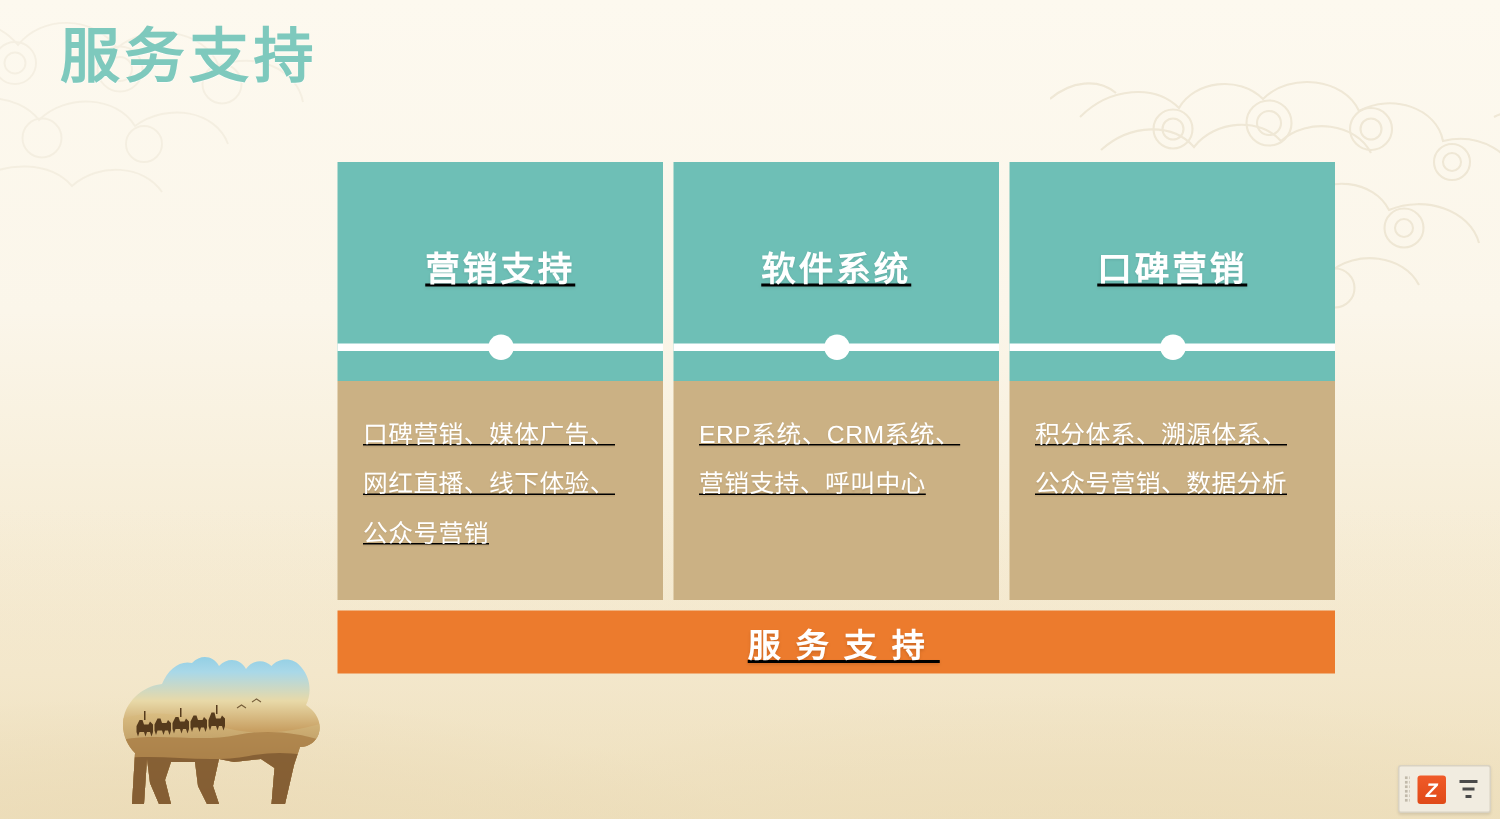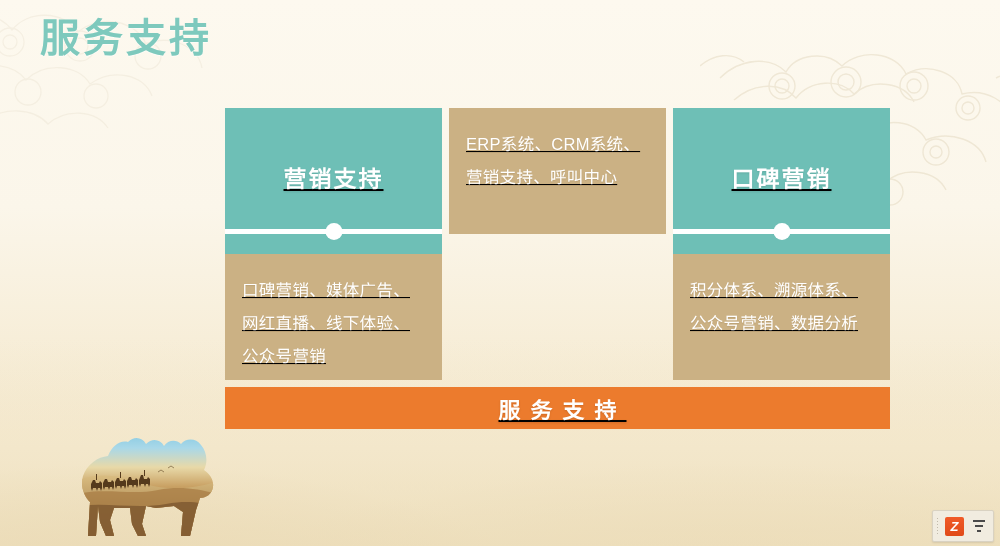--- a/index.html
+++ b/index.html
@@ -148,21 +148,21 @@
     position: absolute;
     left: 50%;
     transform: translateX(-50%);
     width: 17px;
     height: 17px;
     border-radius: 50%;
     background: #ffffff;
   }
   .card-body {
     background: #cbb184;
-    height: 126px;
+    height: 146px;
     box-sizing: border-box;
     padding: 20px 18px 10px 17px;
   }
   .card-body-text {
     color: #ffffff;
     font-size: 16.5px;
     line-height: 2.0;
     letter-spacing: 0.3px;
     margin: 0;
     text-shadow: 0 1px 1px rgba(120,95,55,0.18);
@@ -314,20 +314,27 @@
             <div class="connector-line"></div>
             <div class="connector-node"></div>
           </div>
         </div>
         <div class="card-body">
           <p class="card-body-text">口碑营销、媒体广告、网红直播、线下体验、公众号营销</p>
         </div>
       </div>
 
       <div class="card">
+        <div class="card-head">
+          <div class="card-head-title">软件系统</div>
+          <div class="connector">
+            <div class="connector-line"></div>
+            <div class="connector-node"></div>
+          </div>
+        </div>
         <div class="card-body">
           <p class="card-body-text">ERP系统、CRM系统、营销支持、呼叫中心</p>
         </div>
       </div>
 
       <div class="card">
         <div class="card-head">
           <div class="card-head-title">口碑营销</div>
           <div class="connector">
             <div class="connector-line"></div>

